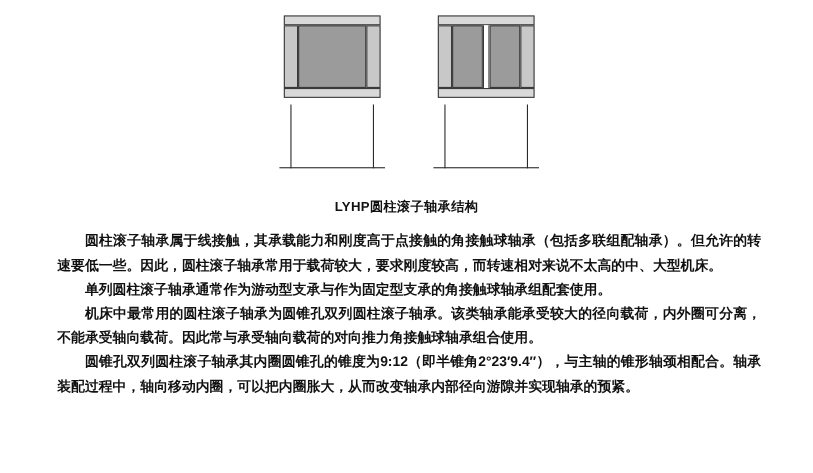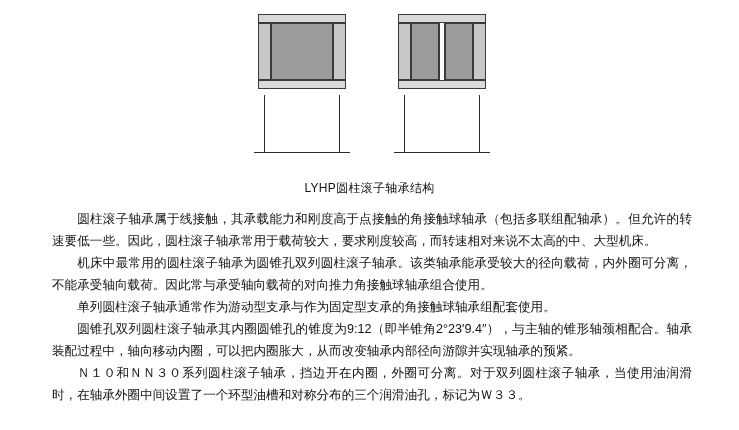--- a/index.html
+++ b/index.html
@@ -11,20 +11,21 @@
     height: 430px;
     background: #ffffff;
     font-family: "Liberation Sans", sans-serif;
     color: #1a1a1a;
     overflow: hidden;
   }
   .page {
     position: relative;
     width: 739px;
     height: 430px;
+    font-weight: bold;
   }
 
   
   .figure {
     position: absolute;
     left: 0;
     top: 8px;
     width: 739px;
     height: 160px;
   }
@@ -215,19 +216,18 @@
         <div class="axis"></div>
       </div>
 
     </div>
 
     <div class="caption">LYHP圆柱滚子轴承结构</div>
   </div>
 
   <div class="body-text">
     <p>圆柱滚子轴承属于线接触，其承载能力和刚度高于点接触的角接触球轴承（包括多联组配轴承）。但允许的转速要低一些。因此，圆柱滚子轴承常用于载荷较大，要求刚度较高，而转速相对来说不太高的中、大型机床。</p>
+    <p>单列圆柱滚子轴承通常作为游动型支承与作为固定型支承的角接触球轴承组配套使用。</p>
     <p>机床中最常用的圆柱滚子轴承为圆锥孔双列圆柱滚子轴承。该类轴承能承受较大的径向载荷，内外圈可分离，不能承受轴向载荷。因此常与承受轴向载荷的对向推力角接触球轴承组合使用。</p>
-    <p>单列圆柱滚子轴承通常作为游动型支承与作为固定型支承的角接触球轴承组配套使用。</p>
     <p>圆锥孔双列圆柱滚子轴承其内圈圆锥孔的锥度为9:12（即半锥角2°23′9.4″），与主轴的锥形轴颈相配合。轴承装配过程中，轴向移动内圈，可以把内圈胀大，从而改变轴承内部径向游隙并实现轴承的预紧。</p>
-    <p>Ｎ１０和ＮＮ３０系列圆柱滚子轴承，挡边开在内圈，外圈可分离。对于双列圆柱滚子轴承，当使用油润滑时，在轴承外圈中间设置了一个环型油槽和对称分布的三个润滑油孔，标记为Ｗ３３。</p>
   </div>
 
 </div>
 
 </body></html>

